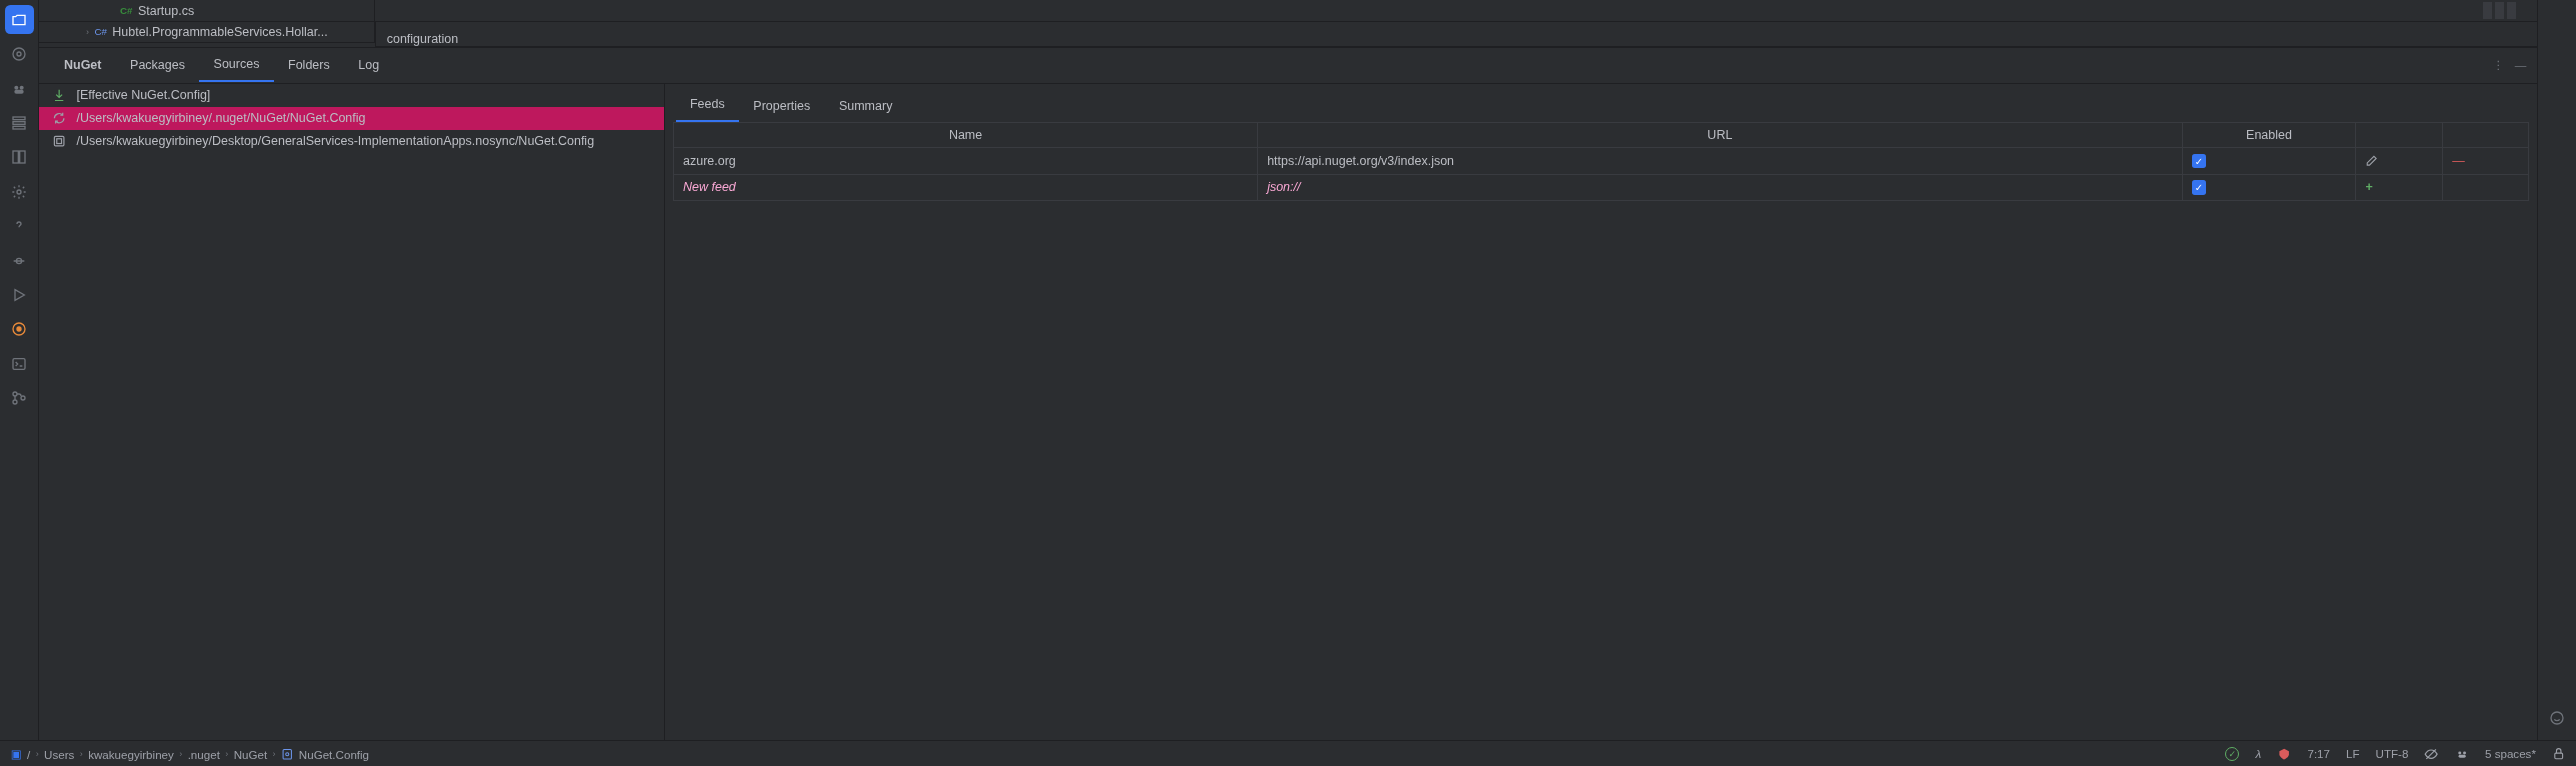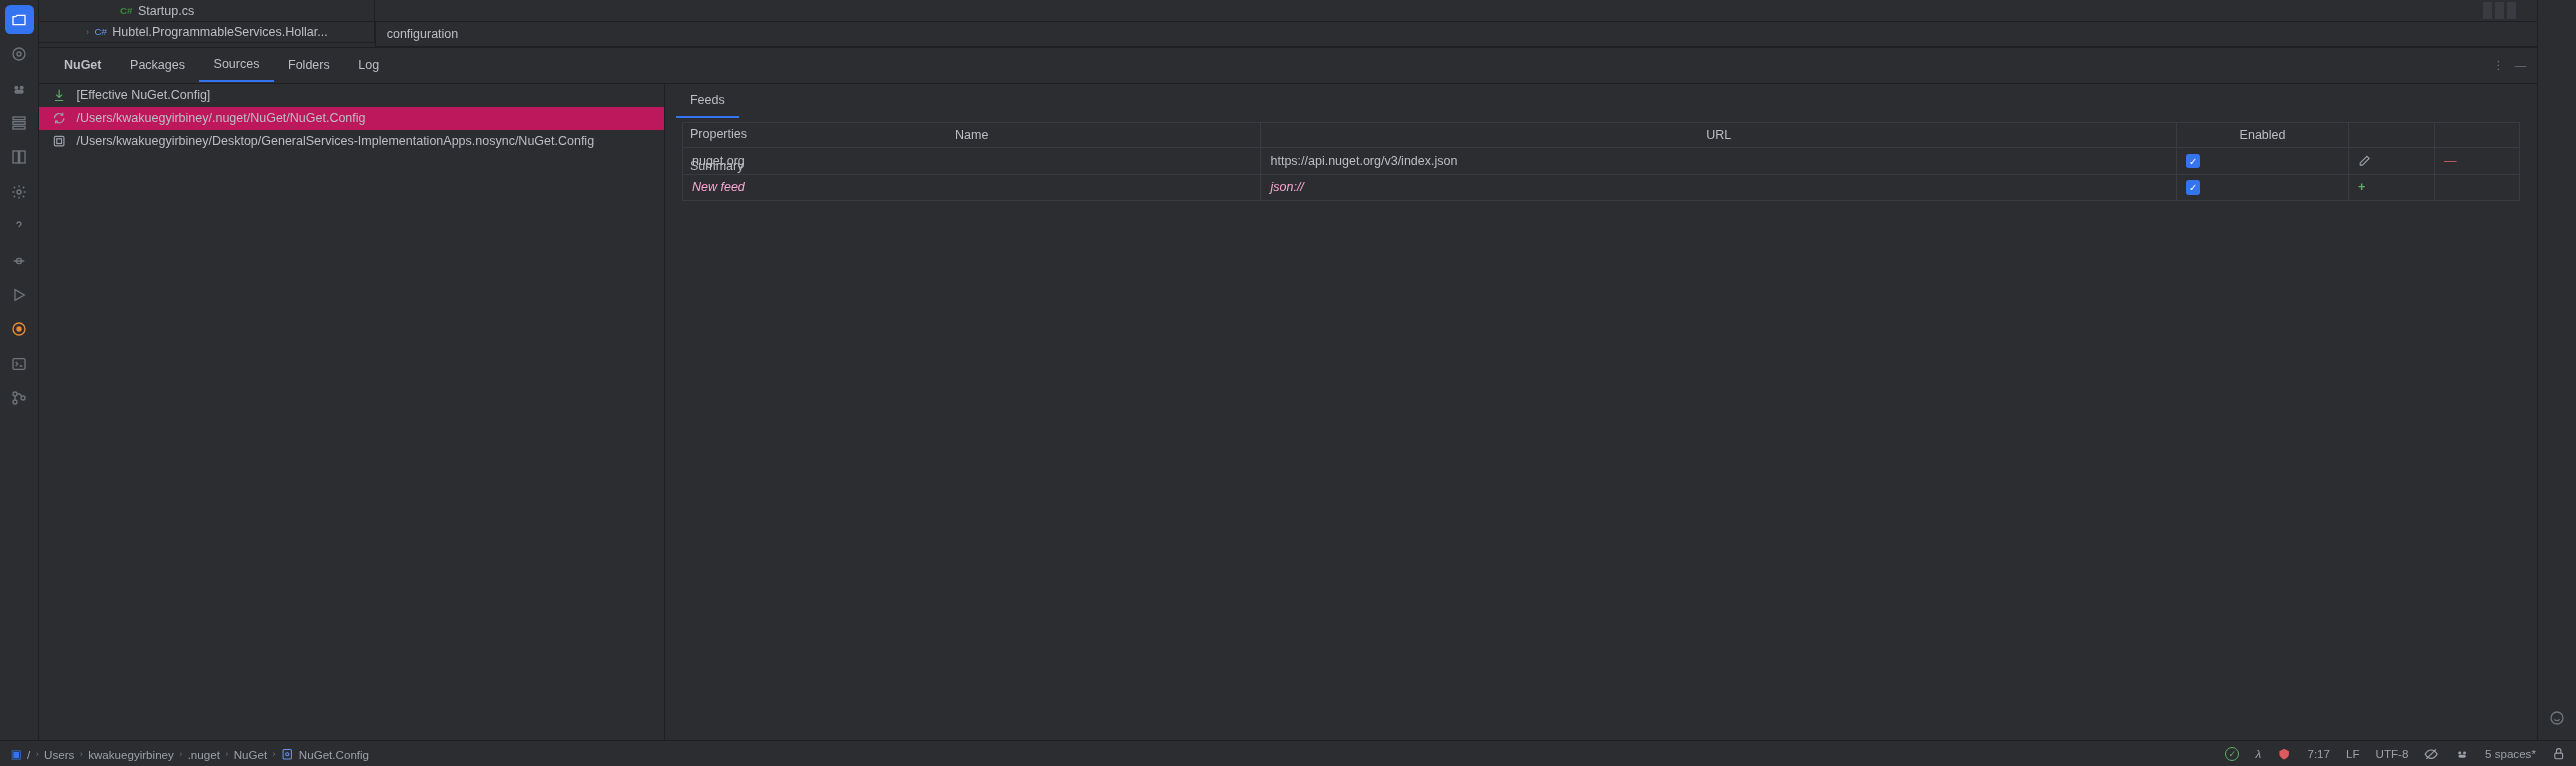--- a/index.html
+++ b/index.html
@@ -192,34 +192,33 @@
     }
     .feeds-right {
       flex: 1;
       display: flex;
       flex-direction: column;
     }
     .feeds-tabs {
       display: flex;
       padding: 0 10.7px;
       height: 38px;
-      align-items: flex-start;
-      flex-direction: column;
+      align-items: flex-end;
     }
     .feeds-tab {
       padding: 9px 14.3px;
       cursor: pointer;
       font-size: 12.5px;
     }
     .feeds-tab.active {
       border-bottom: 2.7px solid #3574f0;
     }
     .feeds-table {
       border-collapse: collapse;
-      margin: 0 17px;
+      margin: 0 8px;
     }
     .feeds-table th, .feeds-table td {
       border: 0.9px solid #393b40;
       padding: 5.4px 9px;
       text-align: left;
       font-size: 12.5px;
       font-weight: 400;
     }
     .feeds-table th {
       text-align: center;
@@ -375,21 +374,21 @@
           <div class="minimap-bar"></div>
           <div class="minimap-bar"></div>
       </div>
     </div>
 
     <div class="tree-row" style="float:left; width:336px; border-right:0.9px solid #1e1f22; position:relative;">
       <span class="tree-arrow">›</span>
       <span class="tree-icon">C#</span>
       <span class="tree-name-trunc">Hubtel.ProgrammableServices.Hollar...</span>
     </div>
-    <div class="editor-line" style="margin-left:336px; border-left:0.9px solid #1e1f22; margin-top:-21.5px;">
+    <div class="editor-line" style="margin-left:336px; border-left:0.9px solid #1e1f22; margin-top:-21.5px;align-items:flex-end;">
       <span>configuration</span>
     </div>
     <div style="clear:both"></div>
 
     <div class="nuget-panel">
       <div class="nuget-tabs">
         <div class="nuget-tab bold">NuGet</div>
         <div class="nuget-tab">Packages</div>
         <div class="nuget-tab active">Sources</div>
         <div class="nuget-tab">Folders</div>
@@ -441,21 +440,21 @@
               <tr>
                 <th class="col-name">Name</th>
                 <th class="col-url">URL</th>
                 <th class="col-enabled">Enabled</th>
                 <th class="col-action"></th>
                 <th class="col-action"></th>
               </tr>
             </thead>
             <tbody>
               <tr>
-                <td>nuget.org</td>
+                <td>azure.org</td>
                 <td>https://api.nuget.org/v3/index.json</td>
                 <td class="col-enabled"><span class="checkbox">✓</span></td>
                 <td class="col-action"><span class="action-icon action-edit">
                   <svg width="13.4" height="13.4" viewBox="0 0 24 24" fill="none" stroke="currentColor" stroke-width="2">
                         <path d="M4 20h4L20 8l-4-4L4 16v4z"></path>
                       </svg>
                 </span></td>
                 <td class="col-action"><span class="action-icon action-red">—</span></td>
               </tr>
               <tr>

